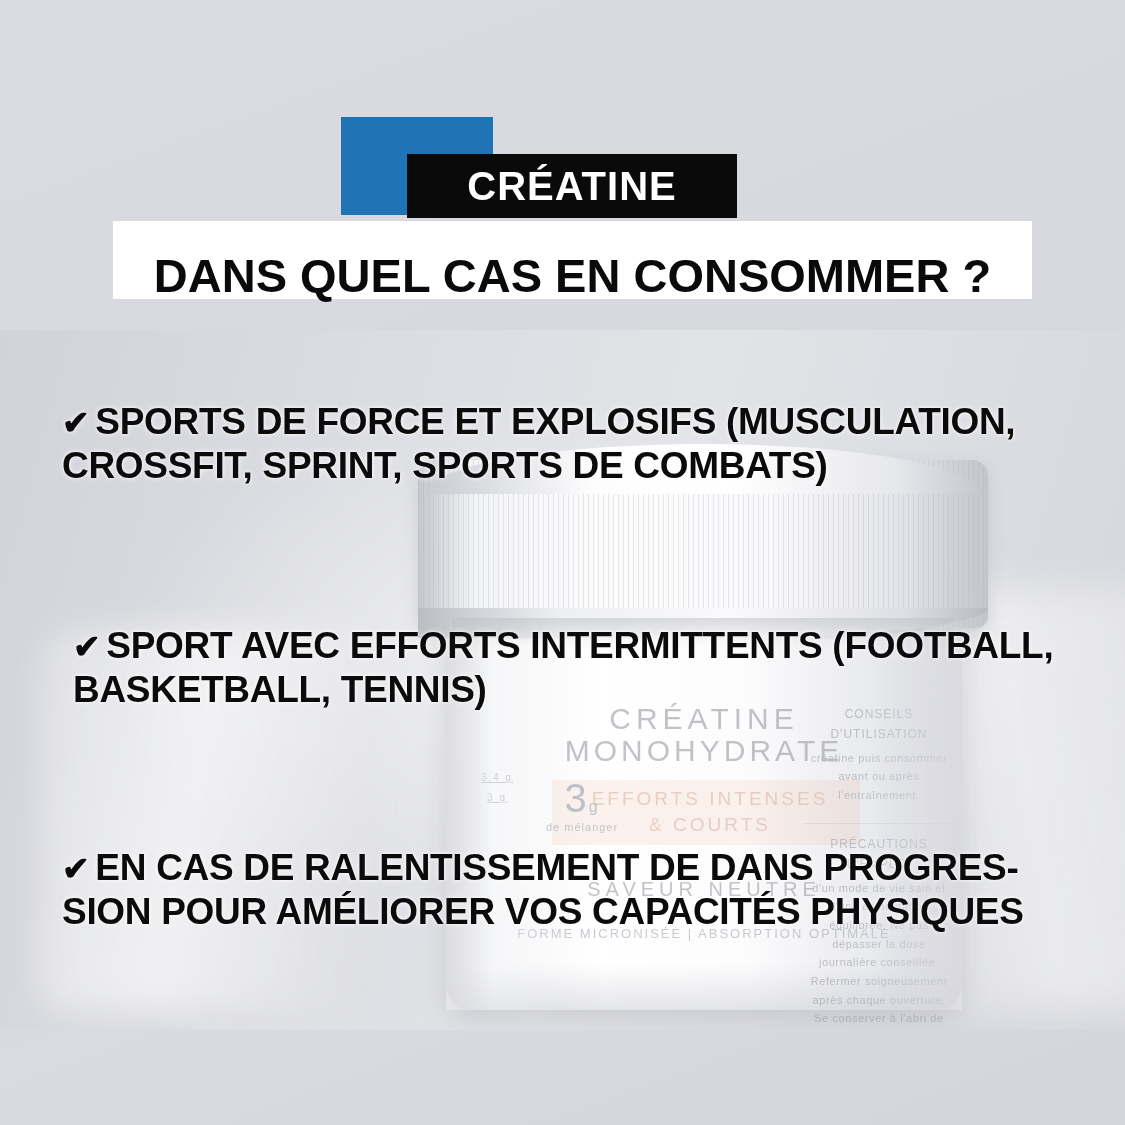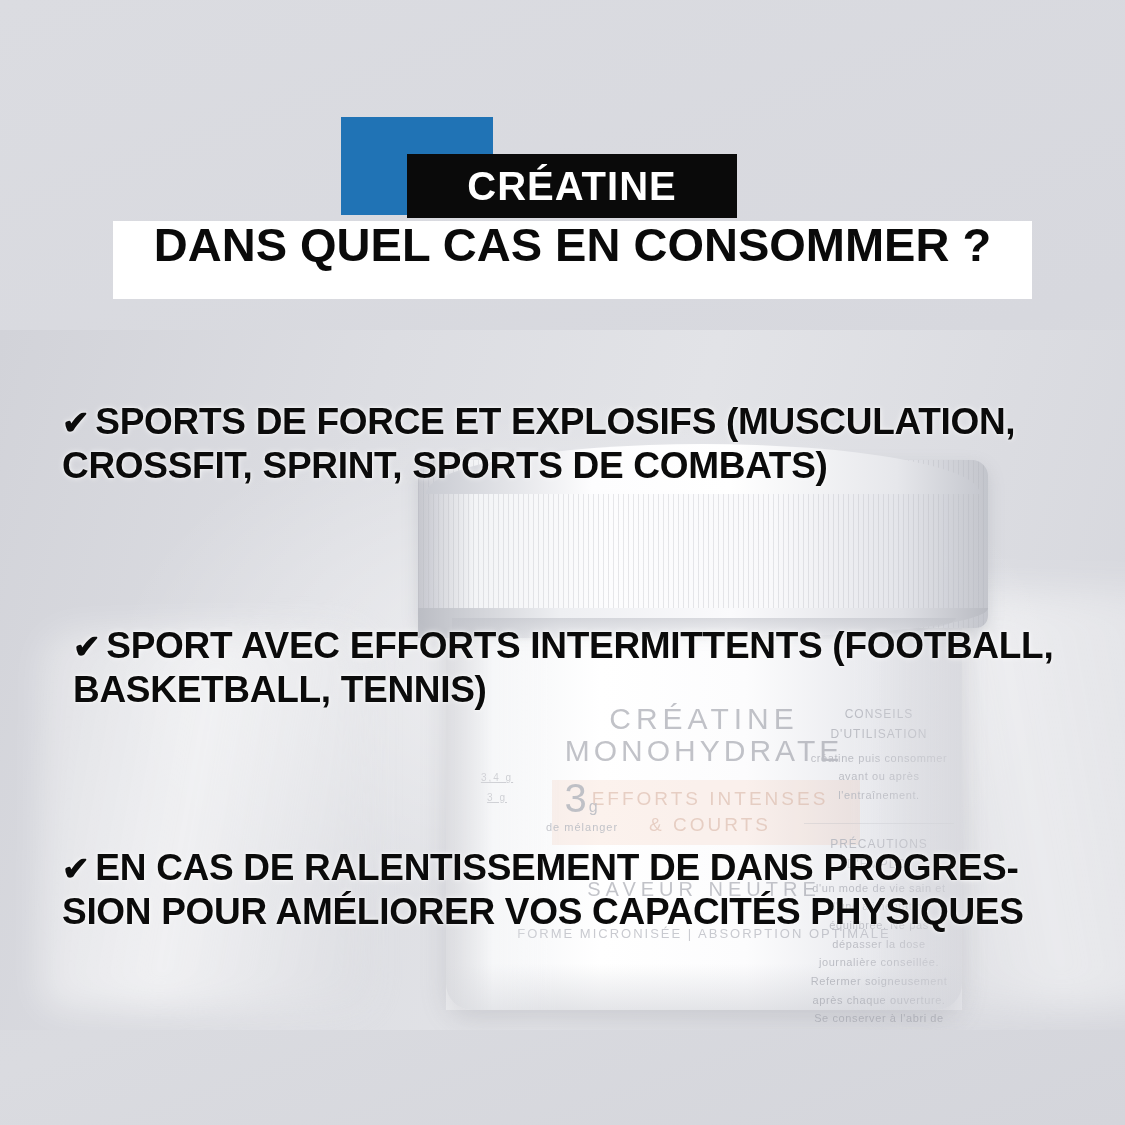--- a/index.html
+++ b/index.html
@@ -171,21 +171,21 @@
     font-size: 40px;
     font-weight: 700;
     letter-spacing: 1px;
     line-height: 1;
   }
   .white-banner {
     position: absolute;
     left: 113px; top: 221px;
     width: 919px; height: 78px;
     background: #ffffff;
-    display: flex; align-items: flex-start; justify-content: center;
+    display: flex; align-items: flex-end; justify-content: center;
   }
   .white-banner .sub {
     color: #0a0a0a;
     font-size: 47px;
     font-weight: 700;
     letter-spacing: 0px;
     line-height: 1;
     white-space: nowrap;
   }
 

